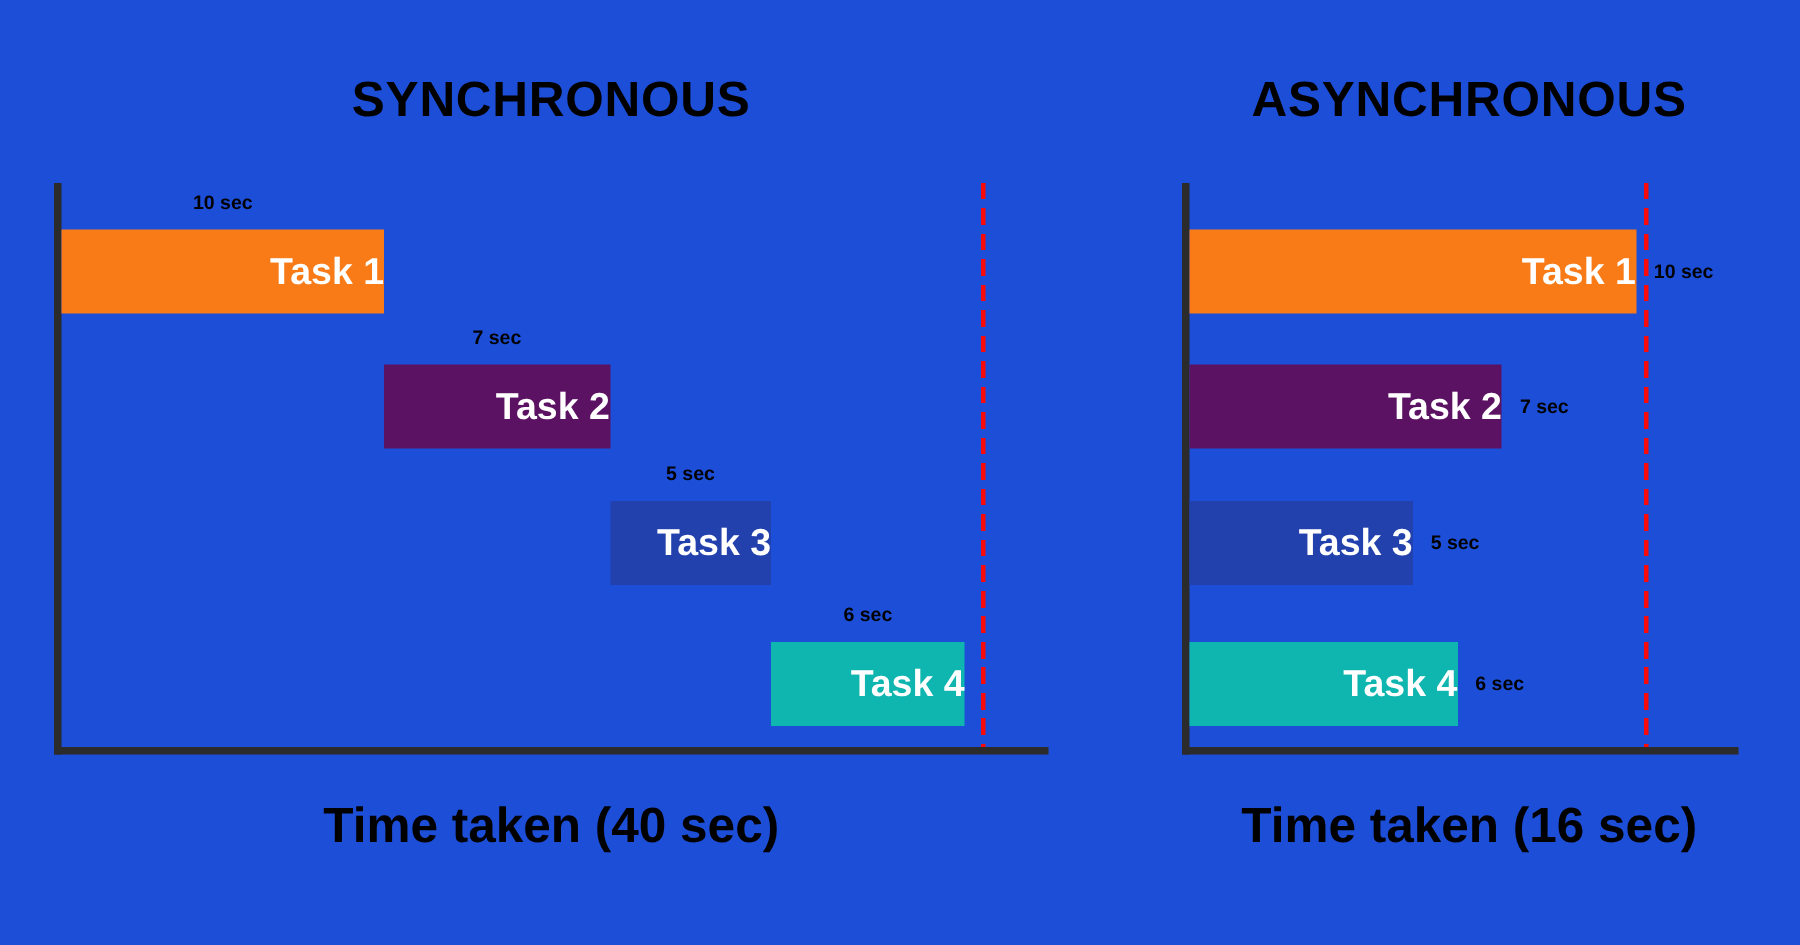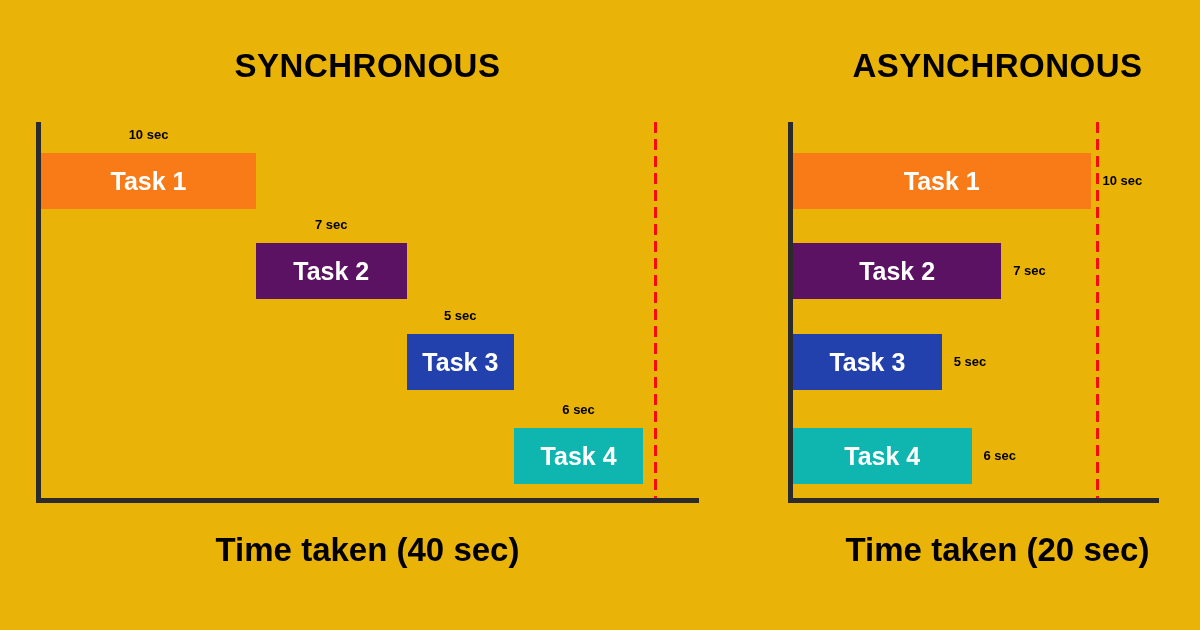--- a/index.html
+++ b/index.html
@@ -1,48 +1,48 @@
 <!DOCTYPE html>
 <html><head>
 <meta charset="utf-8">
 <style>
   html,body{margin:0;padding:0;background:#ffffff;}
   #page{
-    position:relative;width:1200px;height:630px;background:#eab308;overflow:hidden;
+    position:relative;width:1200px;height:630px;background:#1d4ed8;overflow:hidden;
     font-family:"Liberation Sans", sans-serif;color:#000;
   }
   .chart-title{
     position:absolute;top:46px;height:40px;line-height:40px;
     text-align:center;font-size:33px;font-weight:700;letter-spacing:0.5px;
   }
   .plot{
     position:absolute;top:122px;height:381px;box-sizing:border-box;
     border-left:5px solid #2b2b2b;border-bottom:5px solid #2b2b2b;
   }
   .deadline-marker{
     position:absolute;top:0;bottom:0;width:3px;
     background:repeating-linear-gradient(to bottom,#fa0a08 0 11px,transparent 11px 17px);
   }
   .task-bar{
-    position:absolute;display:flex;align-items:center;justify-content:center;
+    position:absolute;display:flex;align-items:center;justify-content:flex-end;
   }
   .task-label{
     color:#ffffff;font-size:25px;font-weight:700;
   }
   .duration-label{
     position:absolute;font-size:13px;font-weight:700;white-space:nowrap;line-height:22px;
   }
   .x-axis-label{
     position:absolute;top:528px;height:44px;line-height:44px;
     text-align:center;font-size:33px;font-weight:700;
   }
   
   .panel-sync .chart-title,.panel-sync .x-axis-label{left:36px;width:663px;}
   .panel-sync .plot{left:36px;width:663px;}
-  .panel-async .chart-title,.panel-async .x-axis-label{left:812px;width:371px;}
+  .panel-async .chart-title,.panel-async .x-axis-label{left:794px;width:371px;}
   .panel-async .plot{left:788px;width:371px;}
 </style>
 </head>
 <body>
 
 <div id="page">
 
   <section class="panel-sync">
     <div class="chart-title">SYNCHRONOUS</div>
     <div class="plot" style="border-left-color: rgb(43, 43, 43); border-bottom-color: rgb(43, 43, 43);">
@@ -81,16 +81,16 @@
         <div class="duration-label" style="left: 220.293px; top: 138px;">7 sec</div>
         <div class="task-bar" style="left: 0px; top: 212px; width: 148.78px; height: 56px; background: rgb(35, 65, 173);">
           <span class="task-label" style="color: rgb(255, 255, 255);">Task 3</span>
         </div>
         <div class="duration-label" style="left: 160.78px; top: 229px;">5 sec</div>
         <div class="task-bar" style="left: 0px; top: 306px; width: 178.537px; height: 56px; background: rgb(15, 181, 175);">
           <span class="task-label" style="color: rgb(255, 255, 255);">Task 4</span>
         </div>
         <div class="duration-label" style="left: 190.537px; top: 323px;">6 sec</div>
       </div>
-    <div class="x-axis-label">Time taken (20 sec)</div>
+    <div class="x-axis-label">Time taken (16 sec)</div>
   </section>
 
 </div>
 
 </body></html>

